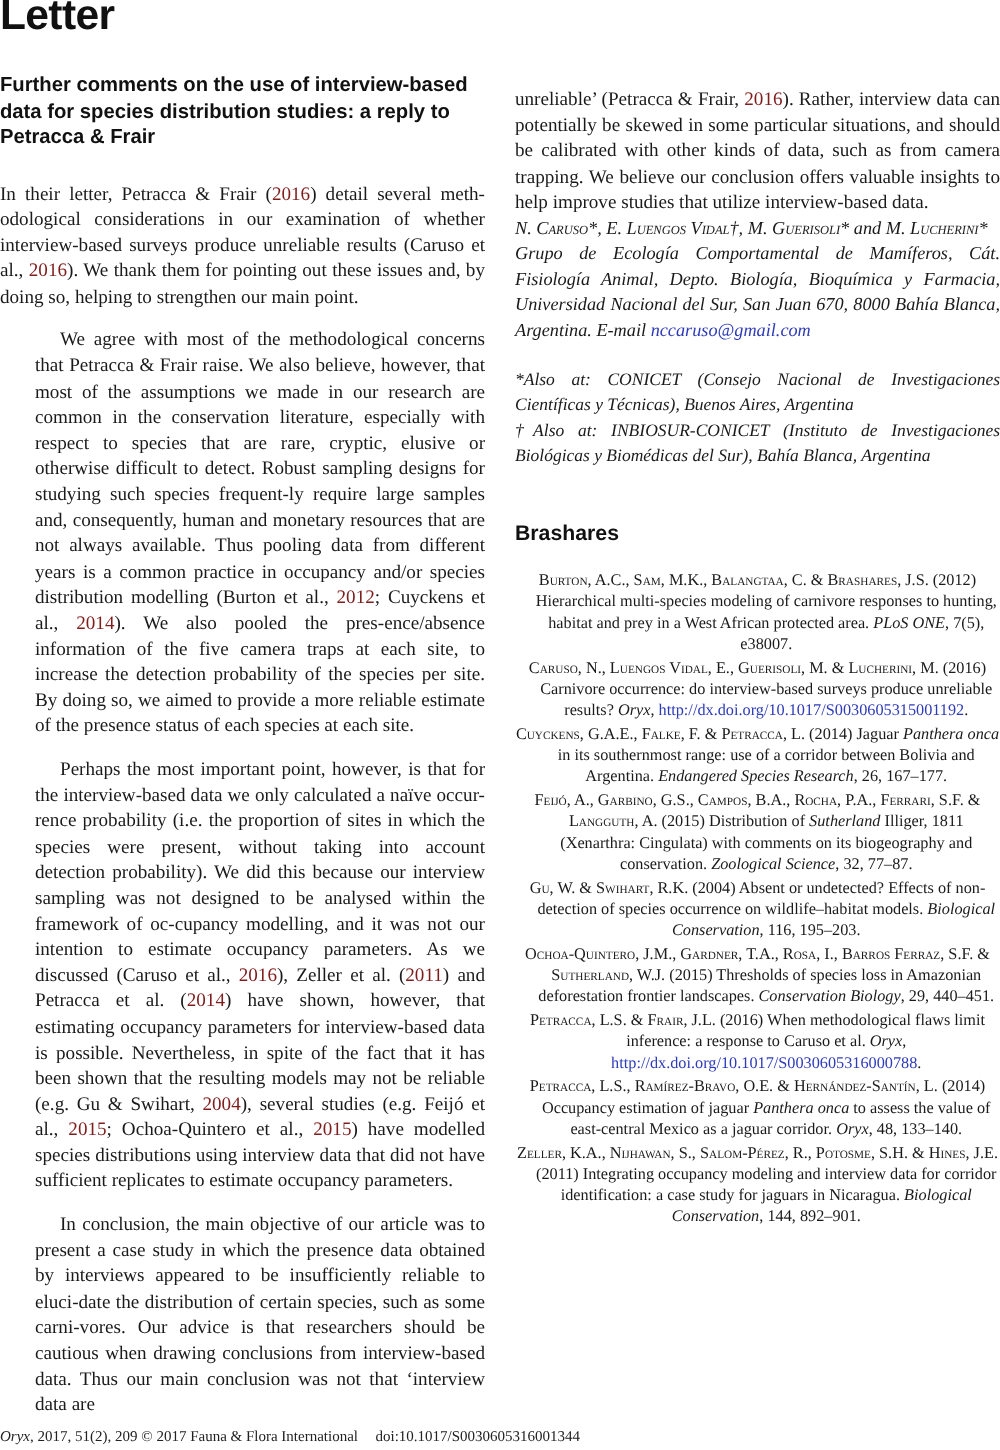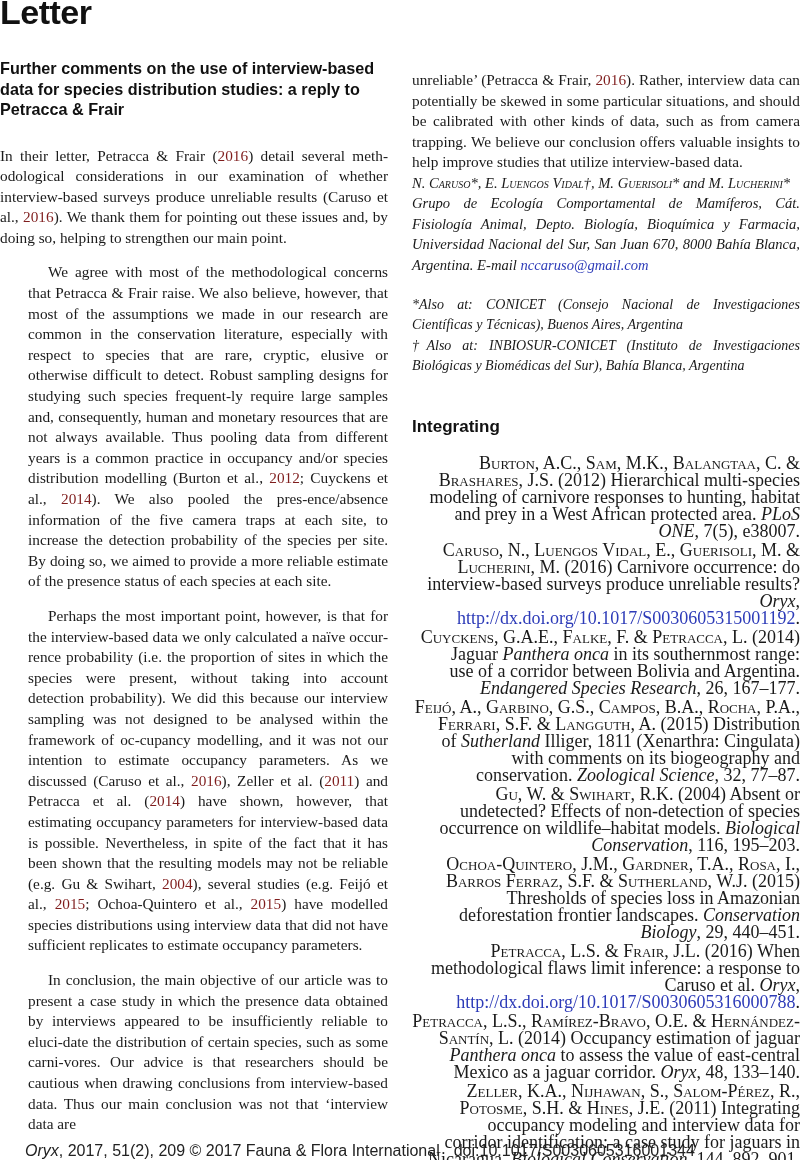--- a/index.html
+++ b/index.html
@@ -80,39 +80,38 @@
     .affil-notes p { margin: 0; }
 
     .refs-heading {
       font-family: "Liberation Sans", "DejaVu Sans", sans-serif;
       font-weight: bold;
       font-size: 17px;
       margin: 40px 0 18px 0;
       color: #111;
     }
     .ref {
-      font-size: 18px;
+      font-size: 13px;
       line-height: 17px;
       padding-left: 14px;
       text-indent: -14px;
       margin: 0 0 2px 0;
-      text-align: right;
+      text-align: center;
     }
     .ref .sc { font-variant: small-caps; }
     .ref .link { color: #2d3bb8; }
 
     .footer {
       position: absolute;
       left: 0;
       top: 1142px;
-      font-family: Liberation Sans, sans-serif;
-      font-size: 16px;
+      font-family: Liberation Serif, serif;
+      font-size: 12px;
       color: #222;
       white-space: nowrap;
-      padding-left: 25px;
     }
     .footer .journal { font-style: italic; }
     .footer .doi { margin-left: 14px; }
   </style>
 </head>
 <body>
 
 <h1 class="section-label">Letter</h1>
 
 <div class="col col-left">
@@ -138,21 +137,21 @@
     <span class="sc">N. Caruso</span><span>*</span><span>, </span><span class="sc">E. Luengos Vidal</span><span>†</span><span>, </span><span class="sc">M. Guerisoli</span><span>*</span><span> and </span><span class="sc">M. Lucherini</span><span>*</span>
     <br>
     <span>Grupo de Ecología Comportamental de Mamíferos, Cát. Fisiología Animal, Depto. Biología, Bioquímica y Farmacia, Universidad Nacional del Sur, San Juan 670, 8000 Bahía Blanca, Argentina. E-mail </span><a class="email">nccaruso@gmail.com</a>
   </div>
 
   <div class="affil-notes">
     <p>*Also at: CONICET (Consejo Nacional de Investigaciones Científicas y Técnicas), Buenos Aires, Argentina</p>
     <p>†Also at: INBIOSUR-CONICET (Instituto de Investigaciones Biológicas y Biomédicas del Sur), Bahía Blanca, Argentina</p>
   </div>
 
-  <h3 class="refs-heading">Integrating</h3>
+  <h3 class="refs-heading">Brashares</h3>
 
   <div>
     <p class="ref"><span class="sc">Burton, A.C., Sam, M.K., Balangtaa, C. &amp; Brashares, J.S.</span><span> (2012) Hierarchical multi-species modeling of carnivore responses to hunting, habitat and prey in a West African protected area. </span><i>PLoS ONE</i><span>, 7(5), e38007.</span></p>
 
     <p class="ref"><span class="sc">Caruso, N., Luengos Vidal, E., Guerisoli, M. &amp; Lucherini, M.</span><span> (2016) Carnivore occurrence: do interview-based surveys produce unreliable results? </span><i>Oryx</i><span>, </span><a class="link">http://dx.doi.org/10.1017/S0030605315001192</a><span>.</span></p>
 
     <p class="ref"><span class="sc">Cuyckens, G.A.E., Falke, F. &amp; Petracca, L.</span><span> (2014) Jaguar </span><i>Panthera onca</i><span> in its southernmost range: use of a corridor between Bolivia and Argentina. </span><i>Endangered Species Research</i><span>, 26, 167–177.</span></p>
 
     <p class="ref"><span class="sc">Feijó, A., Garbino, G.S., Campos, B.A., Rocha, P.A., Ferrari, S.F. &amp; Langguth, A.</span><span> (2015) Distribution of </span><i>Sutherland</i><span> Illiger, 1811 (Xenarthra: Cingulata) with comments on its biogeography and conservation. </span><i>Zoological Science</i><span>, 32, 77–87.</span></p>
 

